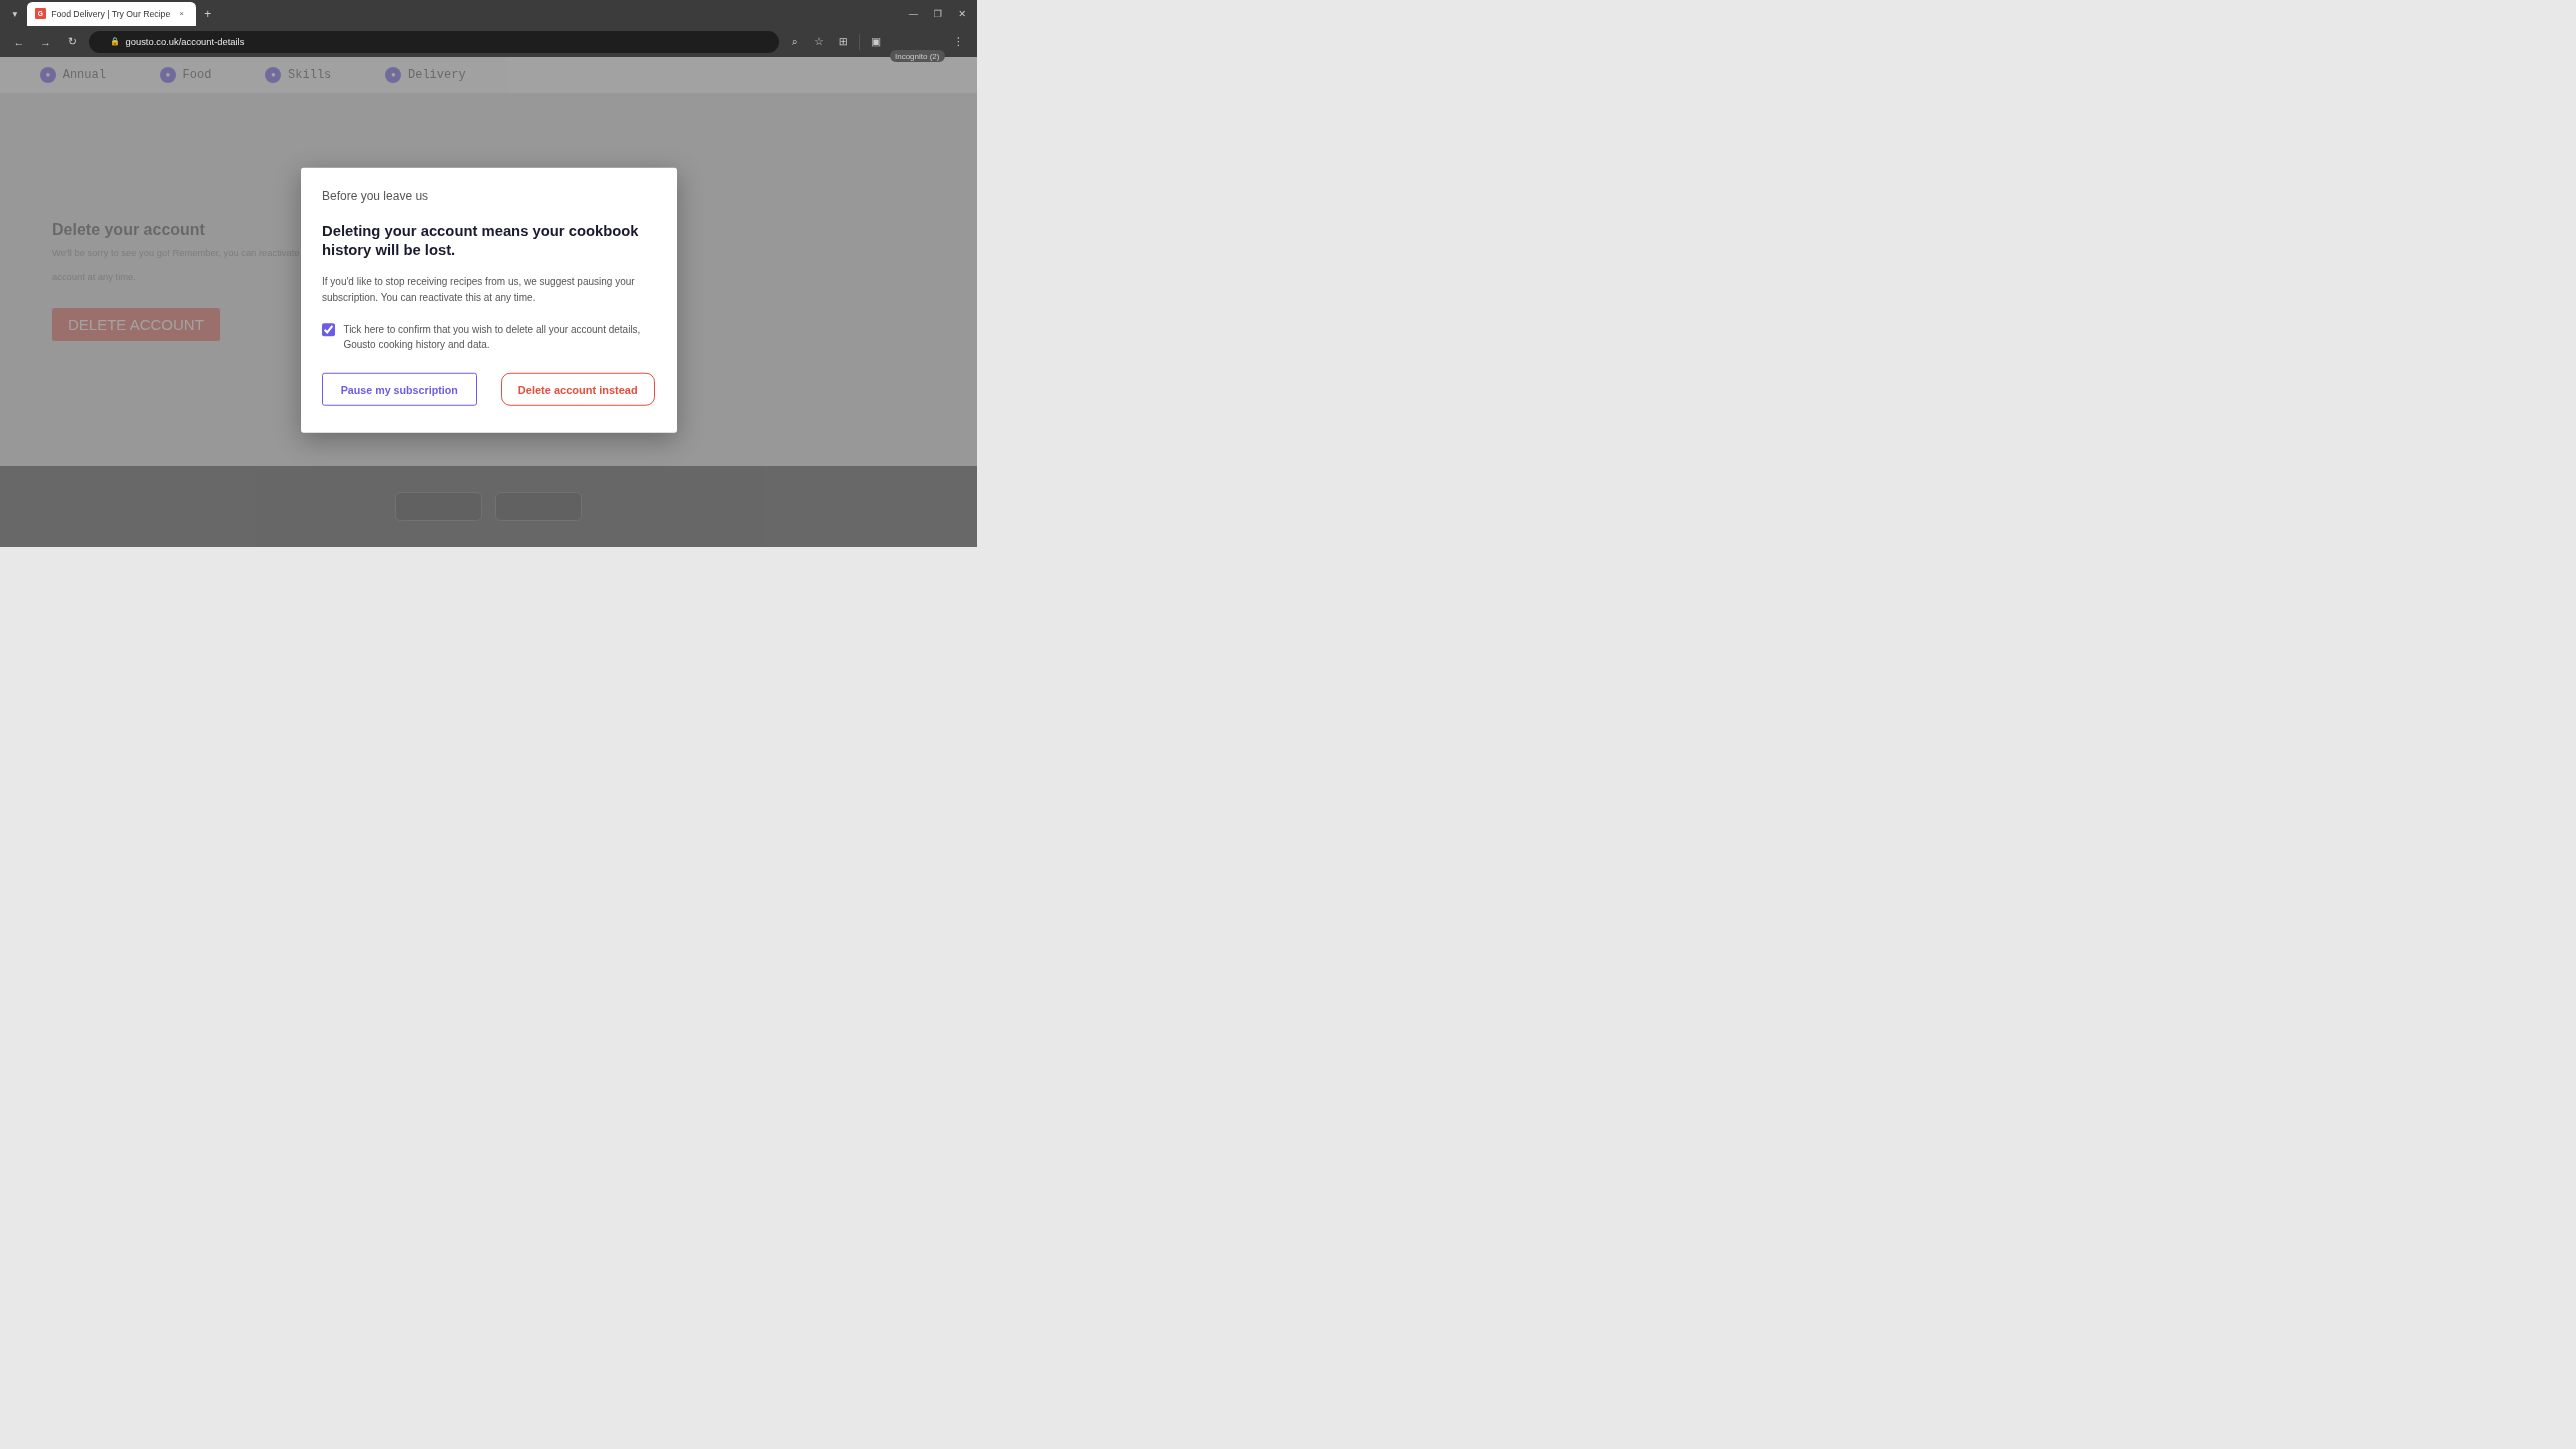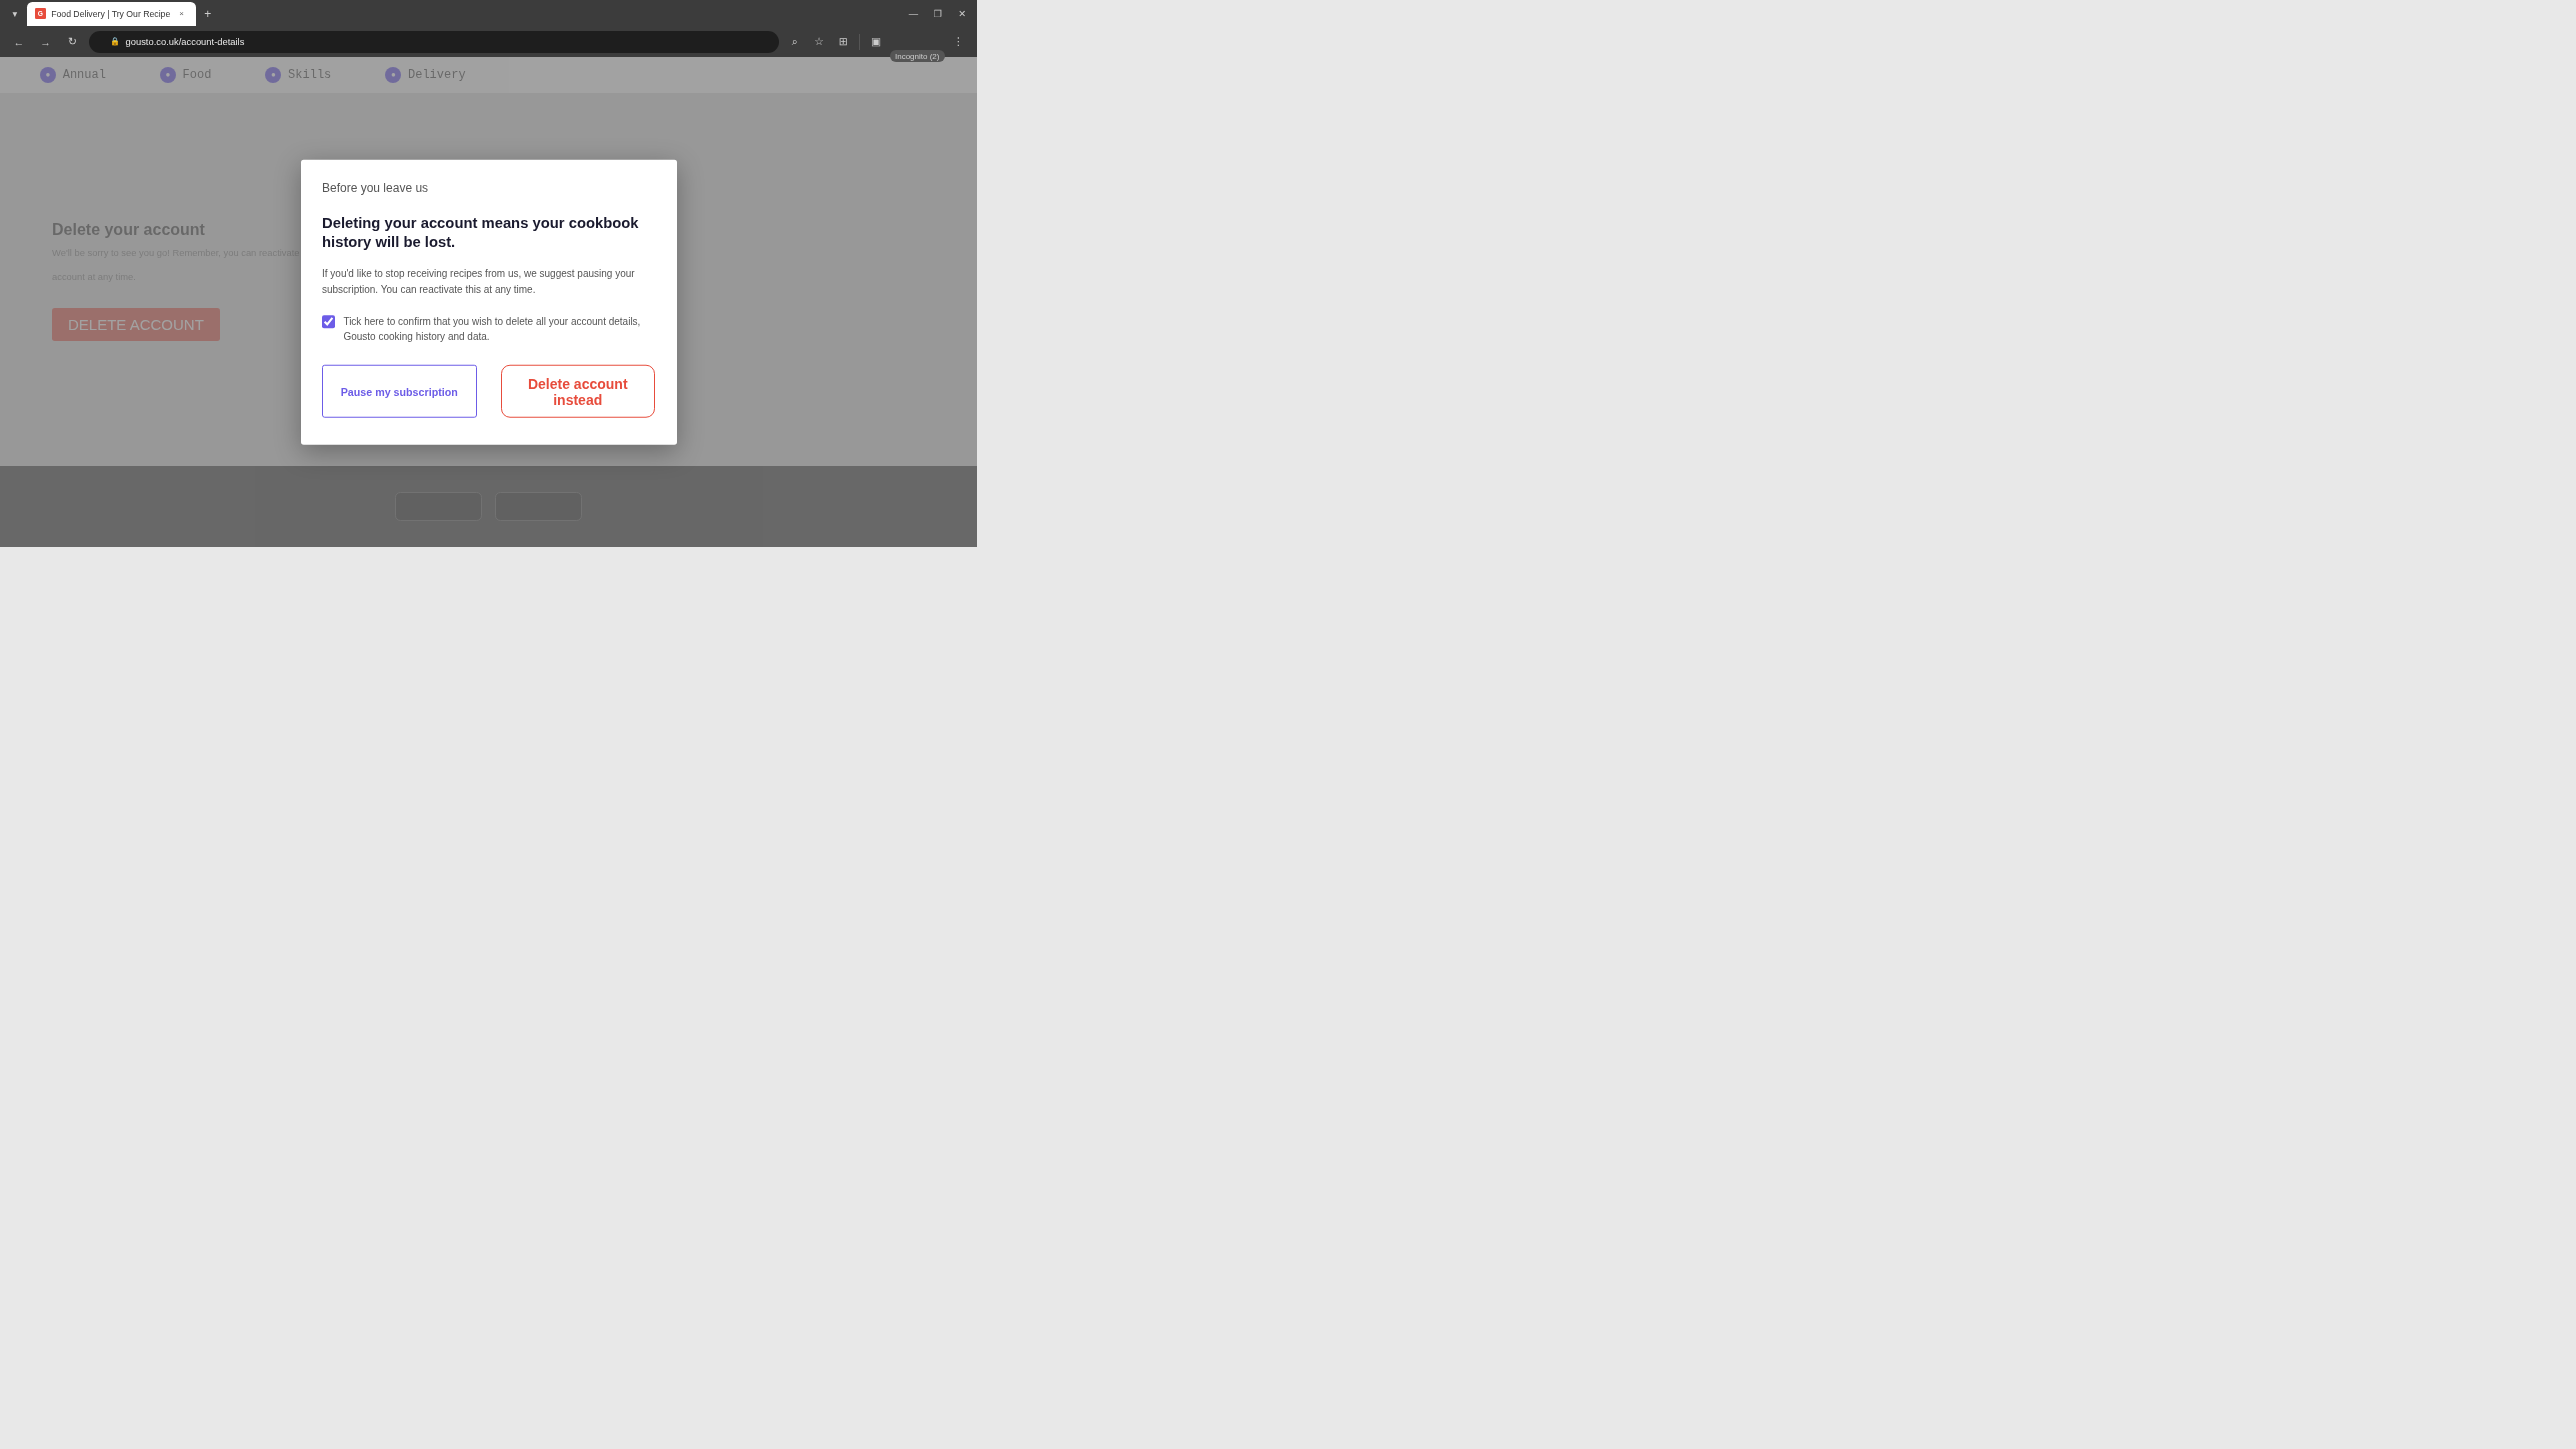--- a/index.html
+++ b/index.html
@@ -377,21 +377,21 @@
       border-radius: 2.7px;
       cursor: pointer;
     }
 
     .btn-delete {
       flex: 1;
       padding: 9.4px 13.4px;
       border: 1.3px solid #e74c3c;
       background: white;
       color: #e74c3c;
-      font-size: 14px;
+      font-size: 11px;
       font-weight: 700;
       border-radius: 9px;
       cursor: pointer;
     }
 
     
     .modal::-webkit-scrollbar {
       width: 4px;
     }
     .modal::-webkit-scrollbar-thumb {

